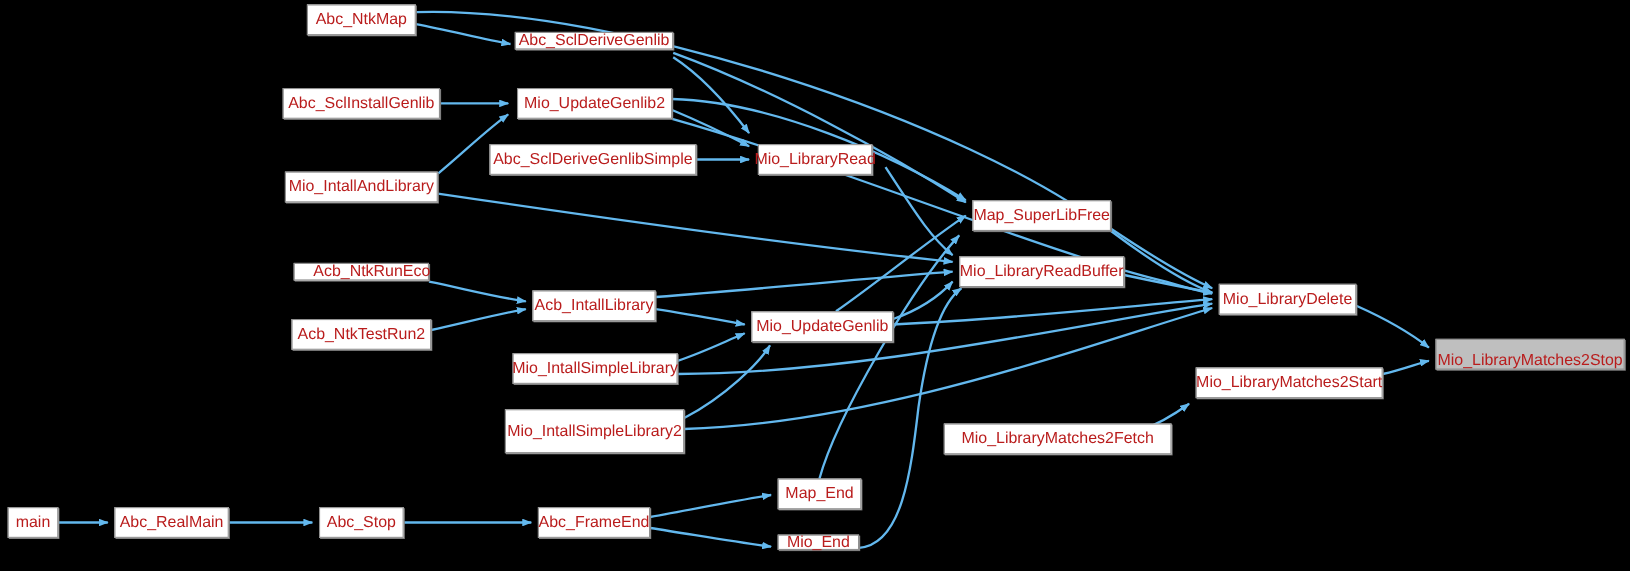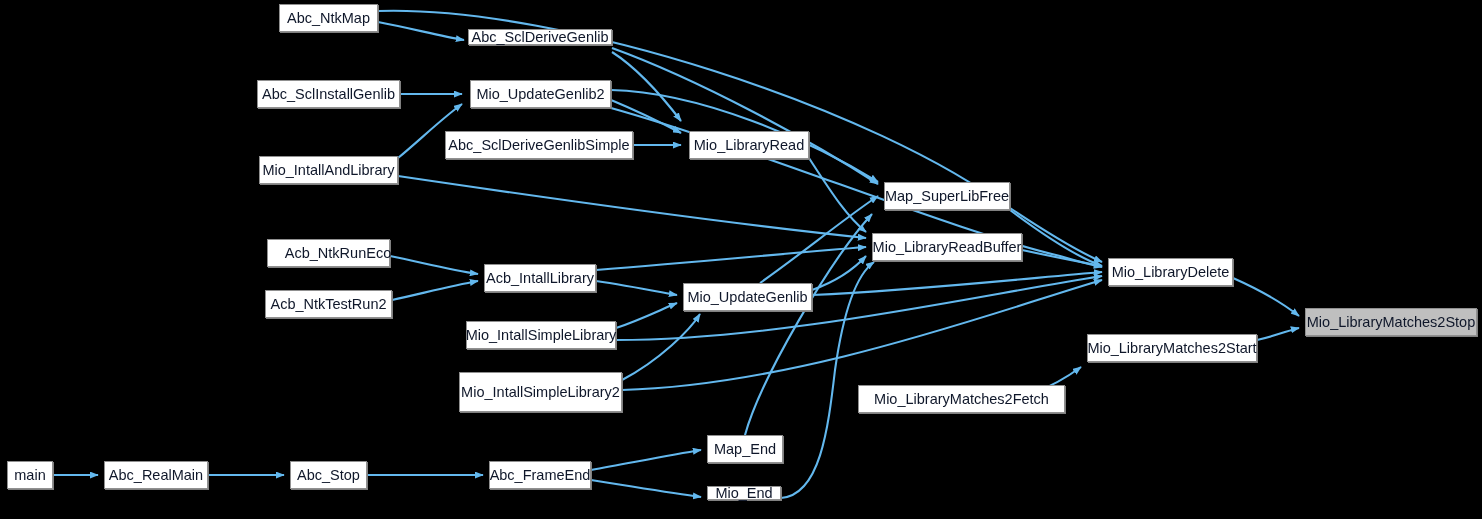--- a/index.html
+++ b/index.html
@@ -11,31 +11,31 @@
     font-family:"Liberation Sans","DejaVu Sans",sans-serif;
     overflow:hidden;
   }
   #edge-layer{position:absolute;left:0;top:0;width:1482px;height:519px;}
   .node{
     position:absolute;
     box-sizing:border-box;
     background:#ffffff;
     border:1px solid #909090;
     box-shadow:1px 1px 0 0 #808080;
-    color:#0f172a;
+    color:#b91c1c;
     font-size:14.5px;
     line-height:1;
     display:flex;
     align-items:center;
     justify-content:center;
     white-space:nowrap;
     letter-spacing:0px;
     cursor:pointer;
   }
-  .node.highlight{background:#bfbfbf;}
+  .node.highlight{background:#bfbfbf;align-items:flex-end;}
   .node-label{pointer-events:none;}
 </style>
 </head>
 <body>
 
 <div id="graph-root">
   <svg id="edge-layer" viewBox="0 0 1482 519" xmlns="http://www.w3.org/2000/svg">
     <defs>
       <marker id="arrowhead" markerWidth="9" markerHeight="7" refX="8.2" refY="3.5" orient="auto" markerUnits="userSpaceOnUse">
         <path d="M0,0 L9,3.5 L0,7 z" fill="#63b8ee"></path>
@@ -88,33 +88,33 @@
       </div>
       <div class="node" style="left: 257px; top: 80px; width: 143px; height: 28px;">
         <span class="node-label">Abc_SclInstallGenlib</span>
       </div>
       <div class="node" style="left: 470px; top: 80px; width: 141px; height: 28px;">
         <span class="node-label">Mio_UpdateGenlib2</span>
       </div>
       <div class="node" style="left: 445px; top: 131px; width: 188px; height: 28px;">
         <span class="node-label">Abc_SclDeriveGenlibSimple</span>
       </div>
-      <div class="node" style="left: 689px; top: 131px; width: 120px; height: 28px;">
+      <div class="node" style="left: 689px; top: 131px; width: 104px; height: 28px;">
         <span class="node-label">Mio_LibraryRead</span>
       </div>
       <div class="node" style="left: 259px; top: 156px; width: 139px; height: 28px;">
         <span class="node-label">Mio_IntallAndLibrary</span>
       </div>
       <div class="node" style="left: 884px; top: 182px; width: 126px; height: 28px;">
         <span class="node-label">Map_SuperLibFree</span>
       </div>
       <div class="node" style="left: 872px; top: 233px; width: 150px; height: 28px;">
         <span class="node-label">Mio_LibraryReadBuffer</span>
       </div>
-      <div class="node" style="left: 267px; top: 239px; width: 123px; height: 28px; padding-left: 19px;">
+      <div class="node" style="left: 267px; top: 239px; width: 123px; height: 16px; padding-left: 19px;">
         <span class="node-label">Acb_NtkRunEco</span>
       </div>
       <div class="node" style="left: 484px; top: 264px; width: 112px; height: 28px;">
         <span class="node-label">Acb_IntallLibrary</span>
       </div>
       <div class="node" style="left: 1108px; top: 258px; width: 125px; height: 28px;">
         <span class="node-label">Mio_LibraryDelete</span>
       </div>
       <div class="node" style="left: 265px; top: 290px; width: 127px; height: 28px; align-items: center;">
         <span class="node-label">Acb_NtkTestRun2</span>

